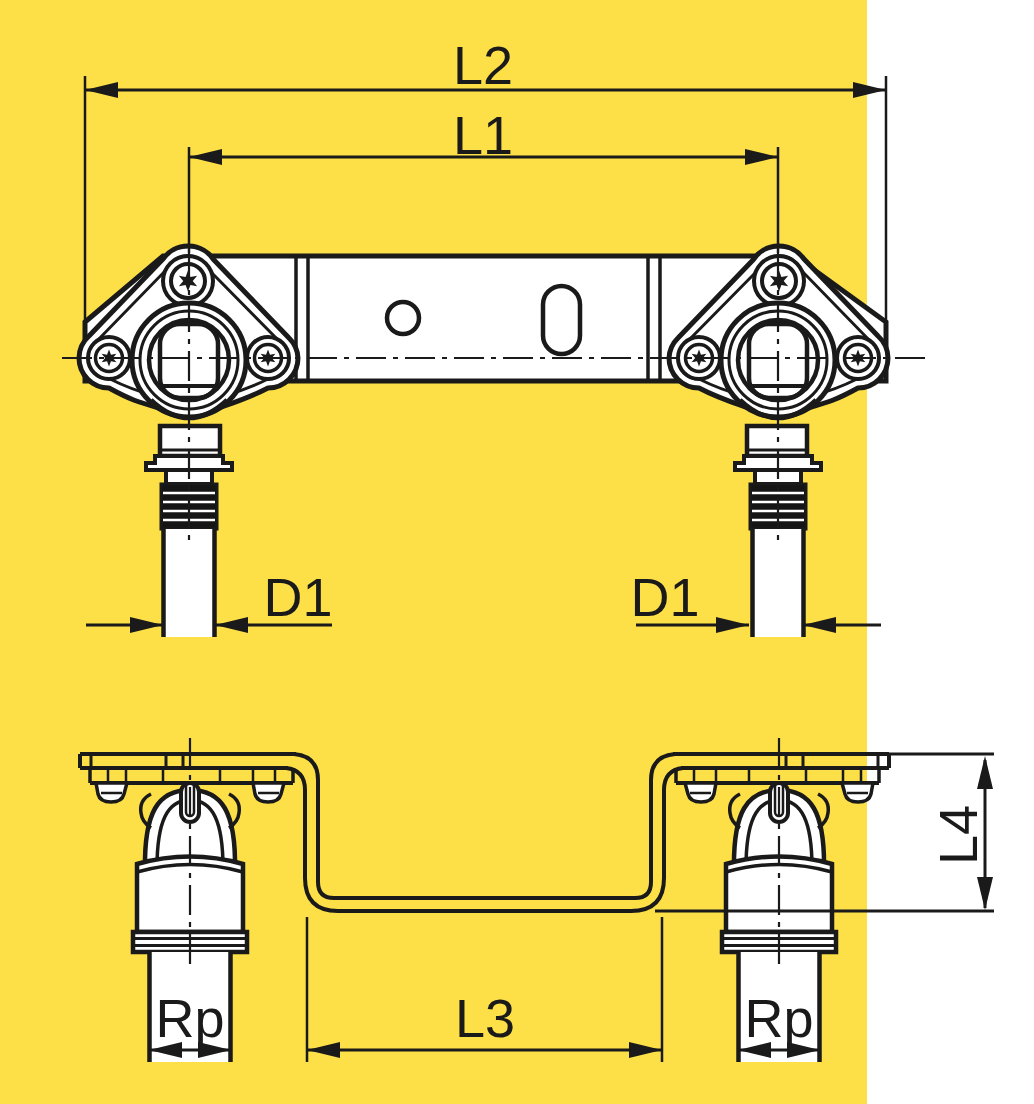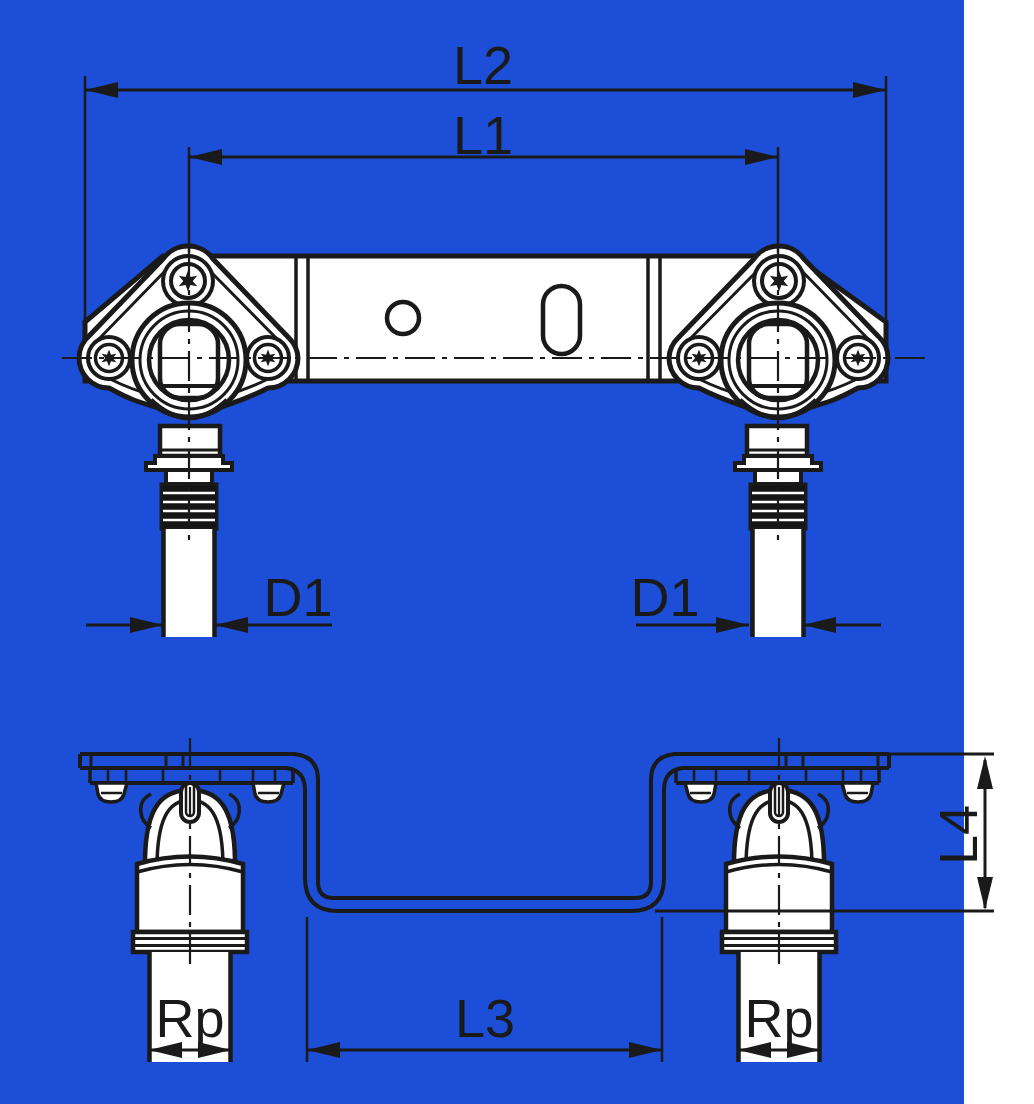--- a/index.html
+++ b/index.html
@@ -1,16 +1,16 @@
 <!DOCTYPE html>
 <html><head>
 <meta charset="utf-8">
 <style>
   html,body { margin:0; padding:0; background:#ffffff; }
-  .stage { width:964px; height:1104px; background:#1d4ed8; }
+  .stage { width:867px; height:1104px; background:#fde047; }
   svg { display:block; }
   .dim-text {
     font-family:"Liberation Sans", sans-serif;
     font-size:54px;
     fill:#1a1a1a;
     text-anchor:middle;
   }
   .ln   { stroke:#1a1a1a; fill:none; }
   .fill { fill:#ffffff; stroke:#1a1a1a; }
   .arrow{ fill:#1a1a1a; stroke:none; }

